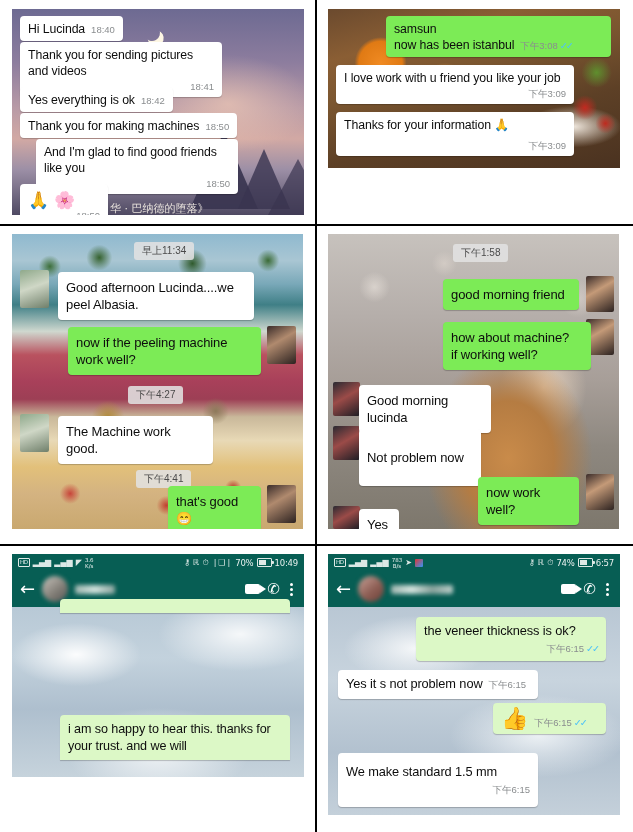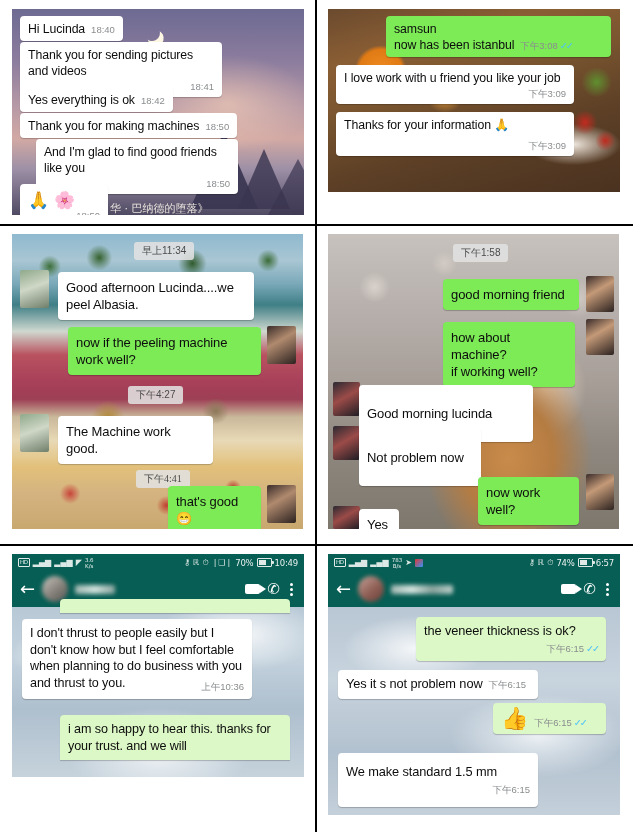--- a/index.html
+++ b/index.html
@@ -340,21 +340,21 @@
         <div class="bubble in" style="left:8px;top:175px;width:88px;padding-bottom:2px;">
           <span class="emoji" style="font-size:17px;">🙏 🌸</span>
           <span class="trow" style="margin-top:-2px;"><span class="time">18:50</span></span>
         </div>
       </div>
       <div class="cn-overlay" style="left:98px;top:192px;">华 · 巴纳德的堕落》</div>
     </div>
   </div>
 
   <div class="cell" style="left:317px;top:0;width:316px;height:224px;">
-    <div class="panel" style="left:11px;top:9px;width:292px;height:183px;">
+    <div class="panel" style="left:11px;top:9px;width:292px;height:159px;">
       <div class="bg-food"></div>
       <div class="chat">
         <div class="bubble out" style="left:58px;top:7px;width:225px;">
           <span>samsun</span><br>
           <span>now has been istanbul</span><span class="time tinline">下午3:08</span><span class="ticks">✓✓</span>
         </div>
         <div class="bubble in" style="left:8px;top:56px;width:238px;">
           <span>I love work with u friend you like your job</span>
           <span class="trow"><span class="time">下午3:09</span></span>
         </div>
@@ -365,21 +365,21 @@
       </div>
     </div>
   </div>
 
   <div class="cell" style="left:0;top:226px;width:315px;height:318px;">
     <div class="panel" style="left:12px;top:8px;width:291px;height:295px;">
       <div class="bg-resort"></div>
 
       <div class="daystamp" style="left:122px;top:8px;">早上11:34</div>
       <div class="daystamp" style="left:116px;top:152px;">下午4:27</div>
-      <div class="daystamp" style="left:124px;top:236px;font-family:Liberation Serif, serif;">下午4:41</div>
+      <div class="daystamp" style="left:124px;top:236px;">下午4:41</div>
 
       <div class="avatar" style="left:8px;top:36px;width:29px;height:38px;background:linear-gradient(160deg,#8fa98b,#cfd7c6 45%,#6f7f6a);"></div>
       <div class="avatar" style="left:8px;top:180px;width:29px;height:38px;background:linear-gradient(160deg,#8fa98b,#cfd7c6 45%,#6f7f6a);"></div>
       <div class="avatar" style="left:255px;top:92px;width:29px;height:38px;background:linear-gradient(150deg,#3a2c2a,#b08a6e 40%,#2c2220);"></div>
       <div class="avatar" style="left:255px;top:251px;width:29px;height:38px;background:linear-gradient(150deg,#3a2c2a,#b08a6e 40%,#2c2220);"></div>
 
       <div class="chat">
         <div class="bubble in" style="left:46px;top:38px;width:196px;font-size:13px;padding:7px 8px;">
           <span>Good afternoon Lucinda....we peel Albasia.</span>
         </div>
@@ -406,25 +406,25 @@
       <div class="avatar" style="left:258px;top:85px;width:28px;height:36px;background:linear-gradient(150deg,#3a2c2a,#c49a78 40%,#2c2220);"></div>
       <div class="avatar" style="left:5px;top:148px;width:27px;height:34px;background:linear-gradient(150deg,#2a2a32,#9b4b48 45%,#1d1d24);"></div>
       <div class="avatar" style="left:5px;top:192px;width:27px;height:34px;background:linear-gradient(150deg,#2a2a32,#9b4b48 45%,#1d1d24);"></div>
       <div class="avatar" style="left:258px;top:240px;width:28px;height:36px;background:linear-gradient(150deg,#3a2c2a,#c49a78 40%,#2c2220);"></div>
       <div class="avatar" style="left:5px;top:272px;width:27px;height:23px;background:linear-gradient(150deg,#2a2a32,#9b4b48 45%,#1d1d24);"></div>
 
       <div class="chat">
         <div class="bubble out" style="left:115px;top:45px;width:136px;font-size:13px;padding:7px 8px;">
           <span>good morning friend</span>
         </div>
-        <div class="bubble out" style="left:115px;top:88px;width:132px;font-size:13px;padding:7px 8px;">
+        <div class="bubble out" style="left:115px;top:88px;width:148px;font-size:13px;padding:7px 8px;">
           <span>how about machine?</span><br>
           <span>if working well?</span>
         </div>
-        <div class="bubble in" style="left:31px;top:151px;width:174px;font-size:13px;padding:20px 8px;">
+        <div class="bubble in" style="left:31px;top:151px;width:132px;font-size:13px;padding:7px 8px;">
           <span>Good morning lucinda</span>
         </div>
         <div class="bubble in" style="left:31px;top:195px;width:122px;font-size:13px;padding:20px 8px;">
           <span>Not problem now</span>
         </div>
         <div class="bubble out" style="left:150px;top:243px;width:101px;font-size:13px;padding:7px 8px;">
           <span>now work well?</span>
         </div>
         <div class="bubble in" style="left:31px;top:275px;width:40px;font-size:13px;padding:7px 8px;">
           <span>Yes</span>
@@ -468,24 +468,20 @@
         <span class="ic-dots">
             <i></i>
             <i></i>
             <i></i>
           </span>
       </div>
 
       <div class="bg-sky" style="top:53px;">
         <div class="bubble out-pale" style="left:48px;top:-8px;width:230px;height:14px;border-radius:4px 4px 0 0;"></div>
 
-        <div class="bubble in" style="left:10px;top:12px;width:230px;font-size:12.6px;line-height:1.33;padding:6px 8px;">
-          <span>I don't thrust to people easily but I  don't know how but I feel comfortable when planning to do business with you and thrust to you.</span>
-          <span class="trow" style="margin-top:-12px;"><span class="time">上午10:36</span></span>
-        </div>
 
         <div class="bubble out-pale" style="left:48px;top:108px;width:230px;font-size:12.6px;line-height:1.33;padding:6px 8px;border-radius:4px 4px 0 0;">
           <span>i am so happy to hear this. thanks for your trust. and we will</span>
         </div>
       </div>
     </div>
   </div>
 
   <div class="cell" style="left:317px;top:546px;width:316px;height:286px;">
     <div class="panel" style="left:11px;top:8px;width:292px;height:261px;background:#ccd8e2;">

